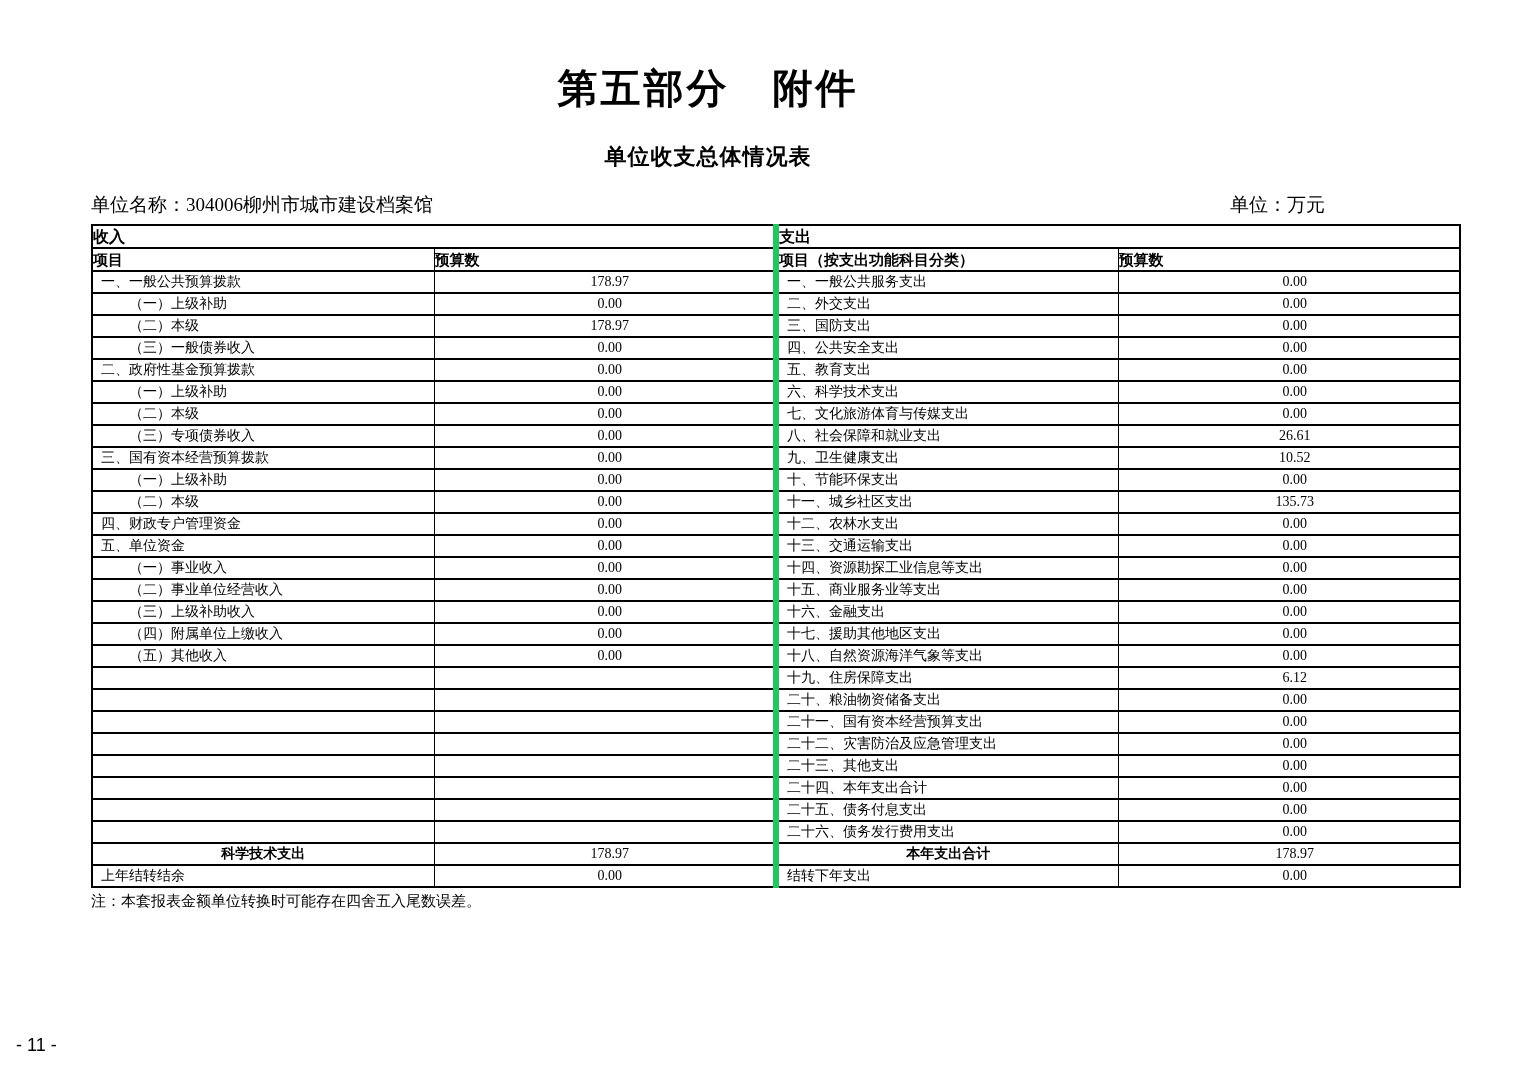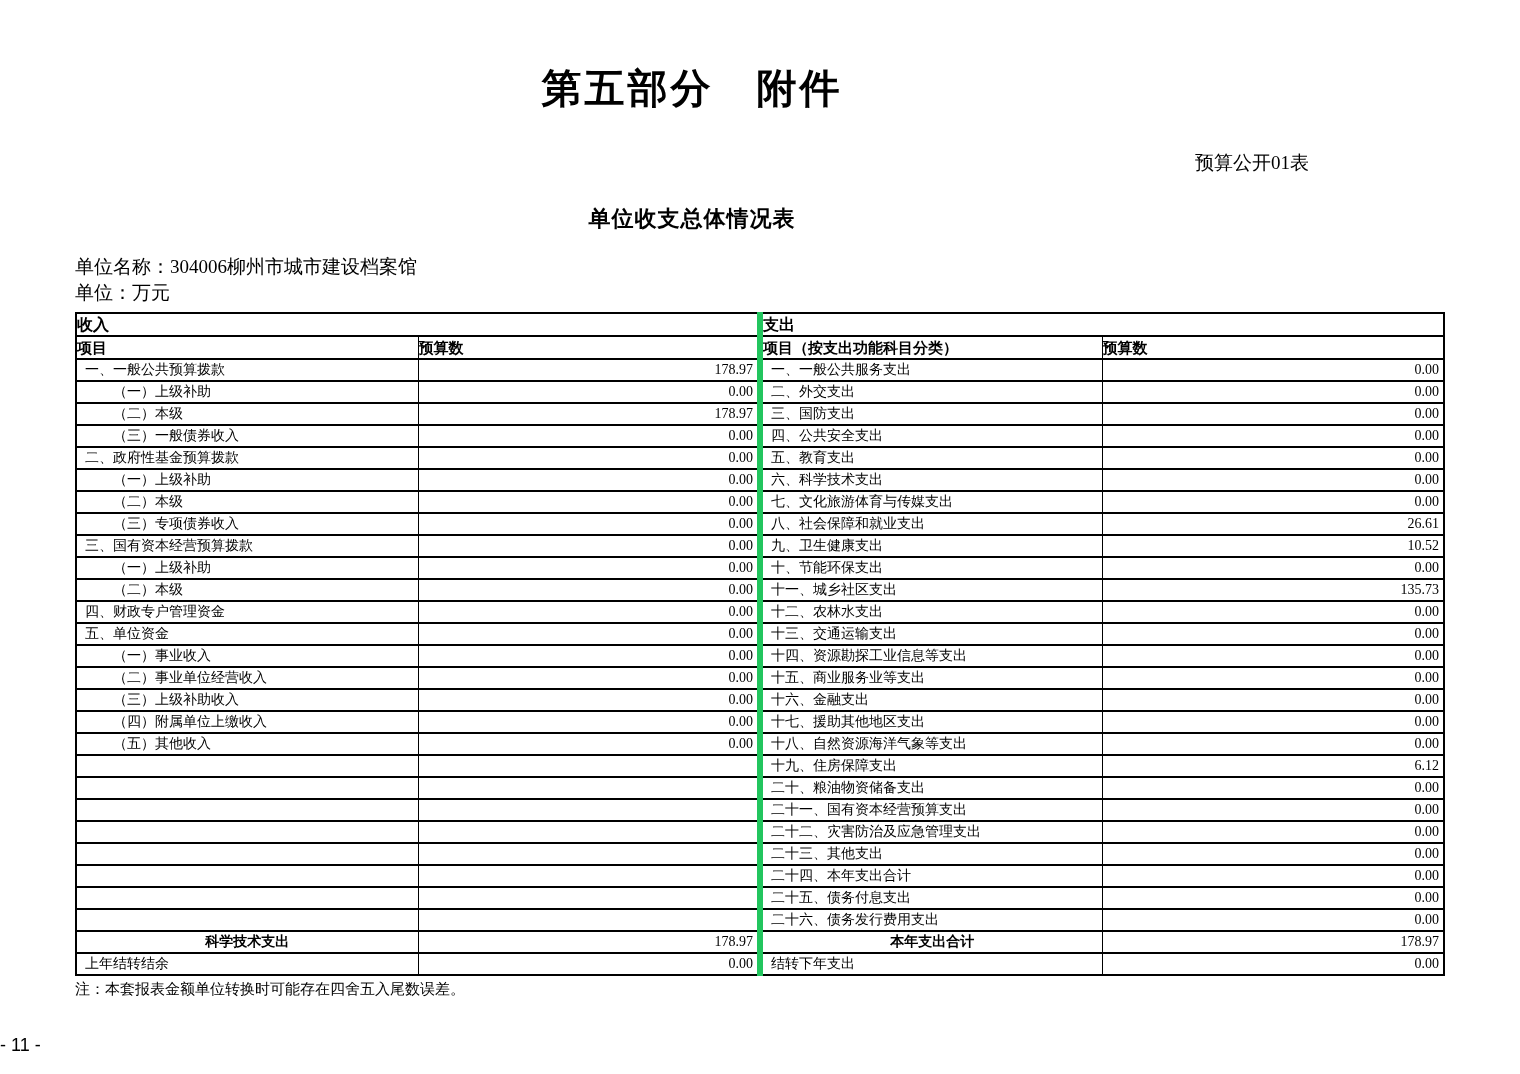--- a/index.html
+++ b/index.html
@@ -4,21 +4,21 @@
 <style>
   * { margin: 0; padding: 0; box-sizing: border-box; }
   html, body { background: #ffffff; }
   body {
     width: 1520px; height: 1074px;
     font-family: "Liberation Serif", "DejaVu Serif", serif;
     color: #000;
     position: relative;
     overflow: hidden;
   }
-  .page { width: 1384px; height: 1074px; padding: 0 75px; position: relative; }
+  .page { width: 1384px; height: 1074px; padding: 0 75px; position: relative; margin-left: 16px; }
 
   .doc-title {
     padding-top: 62px;
     text-align: center;
     font-family: "Liberation Sans", "DejaVu Sans", sans-serif;
     font-weight: bold;
     font-size: 40px;
     letter-spacing: 3px;
     line-height: 1.3;
   }
@@ -32,23 +32,22 @@
     margin-top: 28px;
     text-align: center;
     font-size: 22px;
     font-weight: bold;
     letter-spacing: 1px;
   }
   .meta-row {
     margin-top: 20px;
     display: flex;
     justify-content: space-between;
-    align-items: flex-start;
+    align-items: flex-end;
     font-size: 19px;
-    flex-direction: column;
   }
 
   table.budget-table {
     width: 1370px;
     margin-top: 6px;
     border-collapse: collapse;
     table-layout: fixed;
     border: 2px solid #000;
   }
   .budget-table col { width: 25%; }
@@ -62,21 +61,21 @@
     overflow: hidden;
     white-space: nowrap;
   }
   .budget-table th { font-weight: bold; text-align: left; }
   .budget-table .section-header { font-size: 16px; height: 23px; }
   .budget-table .col-header { font-size: 15px; height: 23px; }
   .budget-table td.col-divider, .budget-table th.col-divider { border-left: 6px solid #22c55e; }
 
   .item-cell { text-align: left; padding-left: 8px; }
   .item-cell.indent { padding-left: 36px; }
-  .value-cell { text-align: right; padding-right: 4px; padding-left: 16px; }
+  .value-cell { text-align: center; padding-right: 4px; padding-left: 16px; }
   .total-label { text-align: center; font-weight: bold; font-size: 15px; }
   .carry-label { text-align: left; padding-left: 8px; }
 
   .note {
     margin-top: 4px;
     font-size: 15px;
     text-align: left;
   }
   .page-number {
     position: absolute;
@@ -87,21 +86,20 @@
     font-size: 18px;
   }
 </style>
 </head>
 <body>
 
 <div class="page">
 
   <h1 class="doc-title">第五部分　附件</h1>
 
-  <div class="table-label">预算公开01表</div>
 
   <h2 class="doc-subtitle">单位收支总体情况表</h2>
 
   <div class="meta-row">
     <span>单位名称：304006柳州市城市建设档案馆</span>
     <span>单位：万元</span>
   </div>
 
   <table class="budget-table">
     <colgroup>

